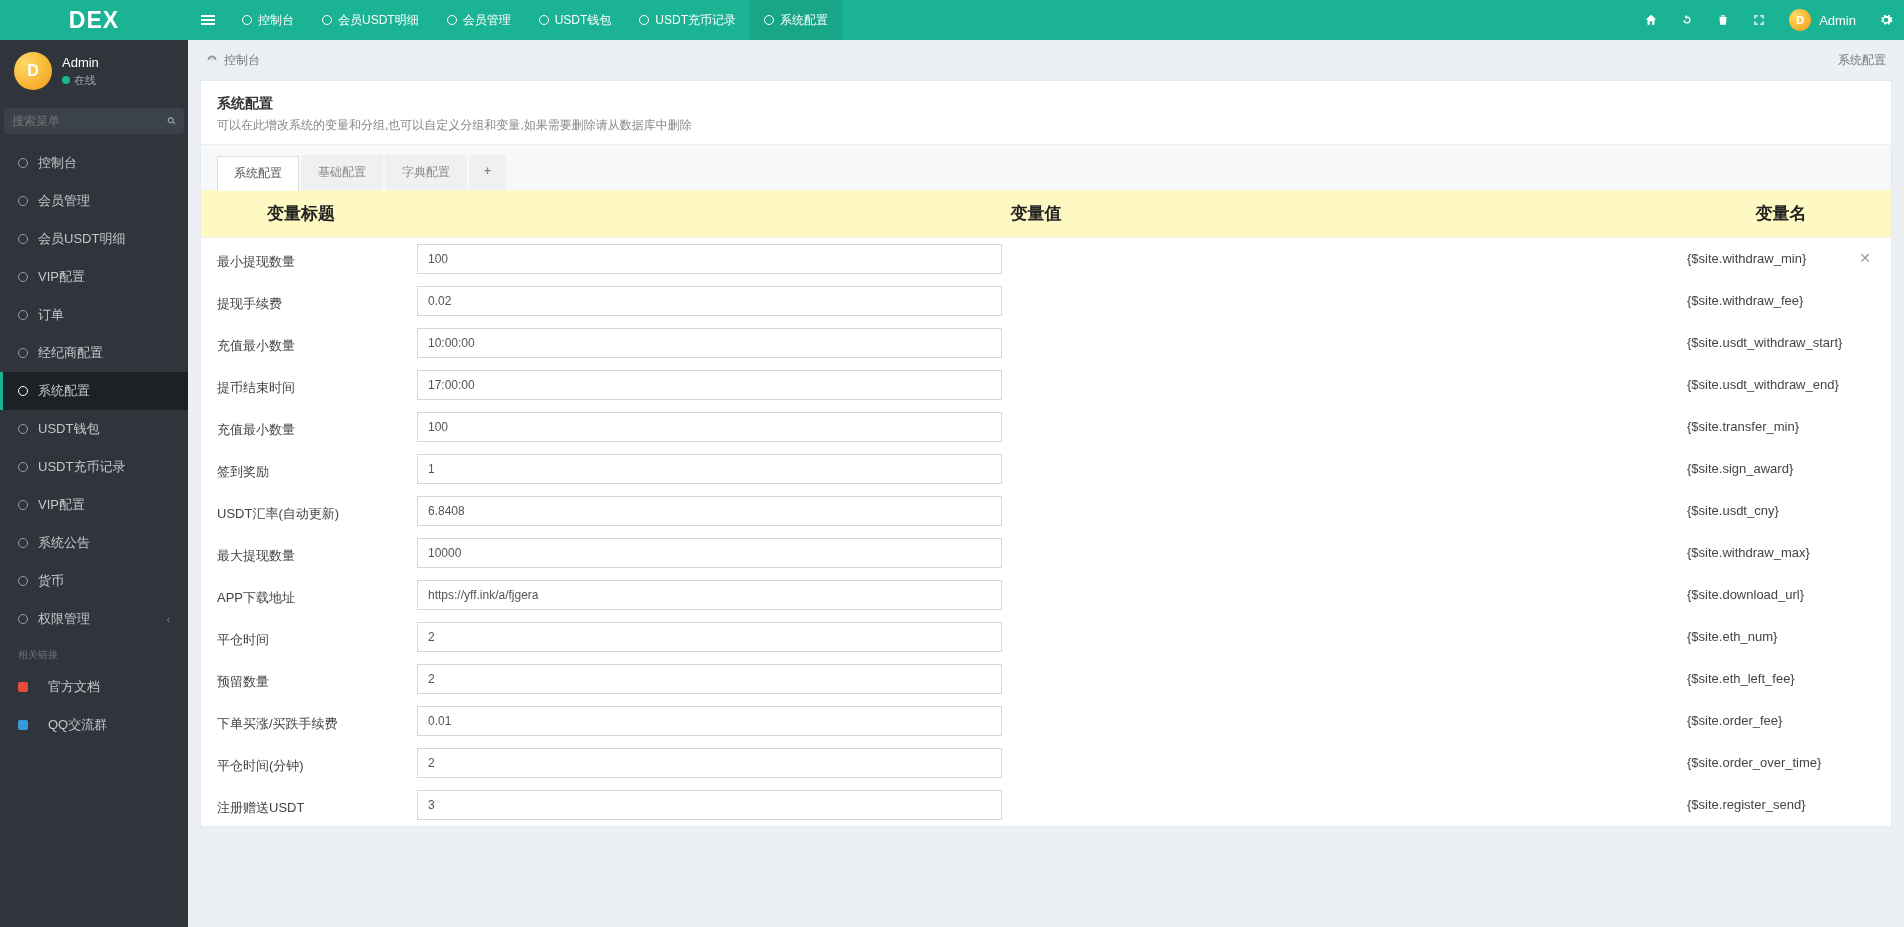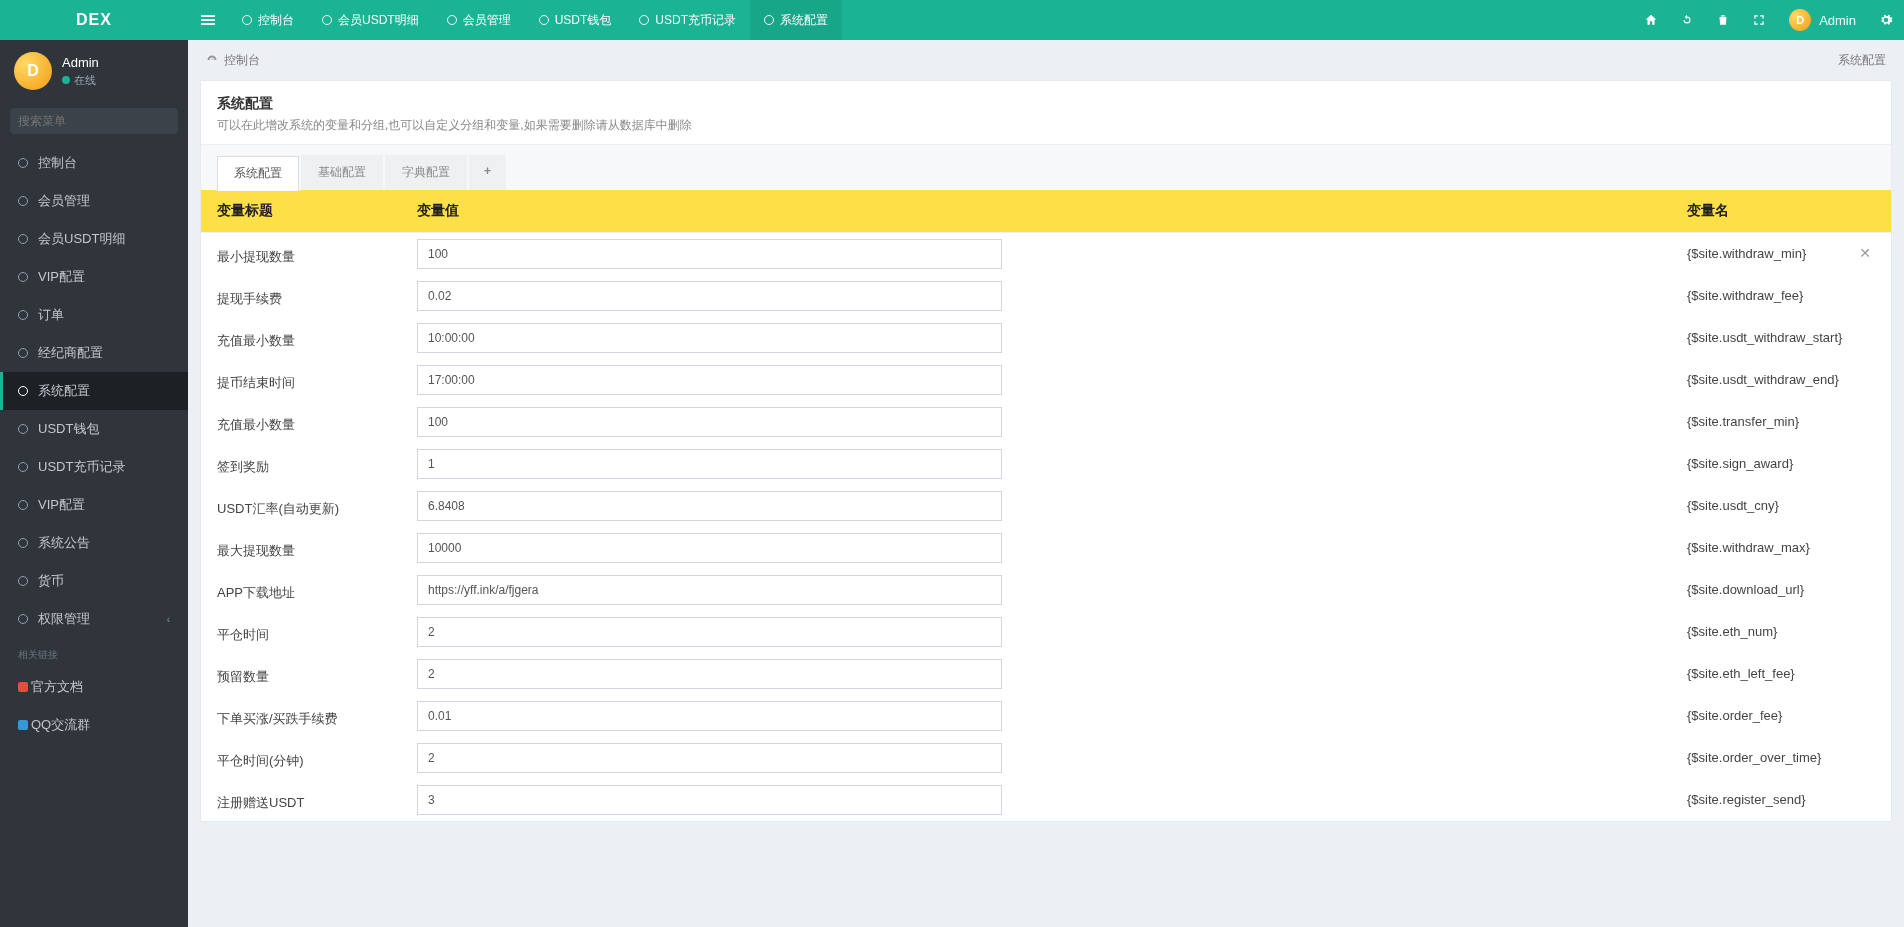--- a/index.html
+++ b/index.html
@@ -1,18 +1,18 @@
 <!DOCTYPE html>
 <html><head>
 <meta charset="utf-8">
 <style>
 *{margin:0;padding:0;box-sizing:border-box;font-family:"Helvetica Neue",Arial,"Microsoft YaHei",sans-serif}
 body{background:#ecf0f5;font-size:13px;color:#333}
 .topbar{position:fixed;top:0;left:0;right:0;height:40px;background:#1ab394;display:flex;align-items:center;z-index:100}
-.logo{width:188px;height:40px;display:flex;align-items:center;justify-content:center;color:#fff;font-weight:bold;font-size:16px;letter-spacing:1px}
+.logo{width:188px;height:40px;display:flex;align-items:center;justify-content:center;color:#fff;font-weight:bold;font-size:23px;letter-spacing:1px}
 .toggle-btn{width:40px;height:40px;display:flex;align-items:center;justify-content:center;color:#fff;cursor:pointer}
 .toggle-btn span{display:inline-block;width:14px;height:2px;background:#fff;position:relative}
 .toggle-btn span::before,.toggle-btn span::after{content:"";position:absolute;width:14px;height:2px;background:#fff;left:0}
 .toggle-btn span::before{top:-4px}
 .toggle-btn span::after{top:4px}
 .nav-tabs{display:flex;height:40px}
 .nav-tab{display:flex;align-items:center;padding:0 14px;color:#fff;font-size:12px;cursor:pointer;gap:6px;white-space:nowrap}
 .nav-tab.active{background:#18a689}
 .nav-tab .ring{width:10px;height:10px;border:1.5px solid #fff;border-radius:50%}
 .top-right{margin-left:auto;display:flex;align-items:center;height:40px}
@@ -21,48 +21,48 @@
 .user-badge{display:flex;align-items:center;gap:8px;padding:0 12px;color:#fff;font-size:13px;cursor:pointer}
 .user-badge .avatar,.sidebar .avatar{border-radius:50%;background:radial-gradient(circle at 30% 30%,#ffd966,#f39c12);display:flex;align-items:center;justify-content:center;color:#fff;font-weight:bold}
 .user-badge .avatar{width:22px;height:22px;font-size:11px}
 .sidebar{position:fixed;top:40px;left:0;bottom:0;width:188px;background:#2f353b;overflow-y:auto;color:#c2c7cc}
 .user-panel{padding:12px 14px;display:flex;align-items:center;gap:10px}
 .sidebar .avatar{width:38px;height:38px;font-size:16px}
 .user-info{display:flex;flex-direction:column;gap:3px}
 .user-info .name{color:#fff;font-size:13px}
 .user-info .status{font-size:11px;color:#9aa5ae;display:flex;align-items:center;gap:4px}
 .user-info .status::before{content:"";width:8px;height:8px;border-radius:50%;background:#1ab394}
-.search-box{margin:6px 10px 10px;background:#3b424a;border-radius:4px;display:flex;align-items:center;padding:6px 8px}
+.search-box{margin:6px 4px 10px;background:#3b424a;border-radius:4px;display:flex;align-items:center;padding:6px 8px}
 .search-box input{flex:1;background:transparent;border:none;outline:none;color:#c2c7cc;font-size:12px}
 .search-box .sicon{width:12px;height:12px;fill:#96a0aa}
 .menu{list-style:none}
 .menu li{display:flex;align-items:center;padding:10px 18px;cursor:pointer;font-size:13px;gap:10px}
 .menu li.active{background:#1d2126;border-left:3px solid #1ab394;padding-left:15px}
 .menu li .mring{width:10px;height:10px;border:1.5px solid #96a0aa;border-radius:50%;flex-shrink:0}
 .menu li.active .mring{border-color:#fff}
 .menu li .arrow{margin-left:auto;font-size:10px;color:#8a939b}
 .section-label{padding:10px 18px 6px;font-size:10px;color:#6b747c}
-.link-list li{gap:3px}
+.link-list li{gap:20px}
 .link-list .dot{width:10px;height:10px;display:inline-block}
 .dot.doc{background:#e74c3c;border-radius:2px}
 .dot.chat{background:#f39c12;border-radius:50%}
 .dot.qq{background:#3498db;border-radius:2px}
 .content{margin-left:188px;margin-top:40px;padding:0}
 .breadcrumb{height:40px;display:flex;align-items:center;padding:0 18px;color:#777;font-size:12px;justify-content:space-between}
 .breadcrumb .left{display:flex;align-items:center;gap:6px}
 .panel{background:#fff;margin:0 12px 20px;border:1px solid #e7eaec}
 .panel-head{padding:14px 16px 10px}
 .panel-head h3{font-size:14px;color:#333;font-weight:600;margin-bottom:4px}
 .panel-head p{font-size:12px;color:#888}
 .innertabs{display:flex;padding:10px 16px 0;gap:2px;background:#f7f8f9;border-top:1px solid #eee}
 .it{padding:8px 16px;font-size:12px;color:#888;cursor:pointer;border:1px solid transparent;background:#eef0f2}
 .it.active{background:#fff;color:#555;border:1px solid #ddd;border-bottom-color:#fff;position:relative;top:1px}
 .it.plus{padding:8px 14px;font-weight:bold;color:#888}
 .form-table{width:100%;border-collapse:collapse}
-.form-table th{text-align:left;font-size:14px;padding:12px 16px;border-bottom:1px solid #f0f0f0;color:#222;background:#fde047}
+.form-table th{text-align:center;font-size:17px;padding:12px 16px;border-bottom:1px solid #f0f0f0;color:#222;background:#fef9c3}
 .form-col-title{width:200px}
 .form-col-value{width:auto}
 .form-col-name{width:220px}
 .form-table td{padding:6px 16px;font-size:13px;color:#444;vertical-align:middle}
 .form-table td:first-child{padding-top:12px}
 .f-input{width:585px;max-width:100%;height:30px;border:1px solid #d2d6de;padding:0 10px;font-size:12px;color:#555;outline:none}
 .row-close{color:#999;cursor:pointer;font-size:14px;padding:0 4px}
 </style>
 </head>
 <body>

